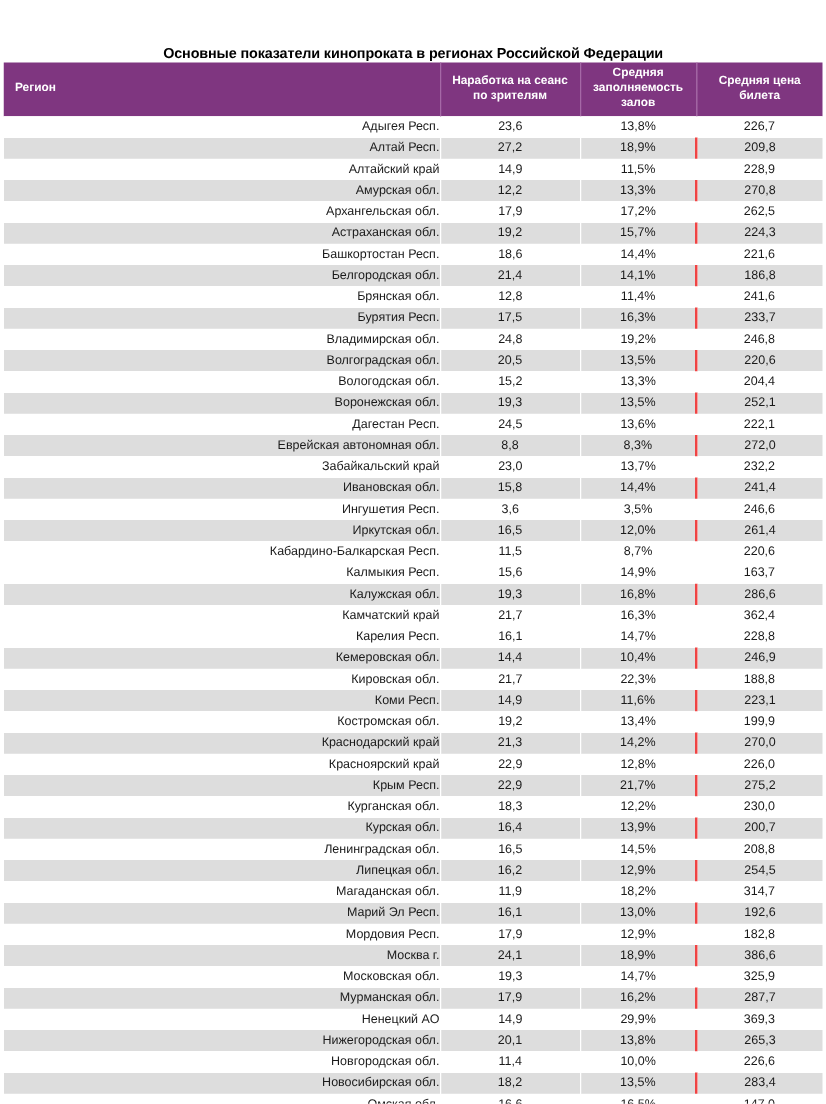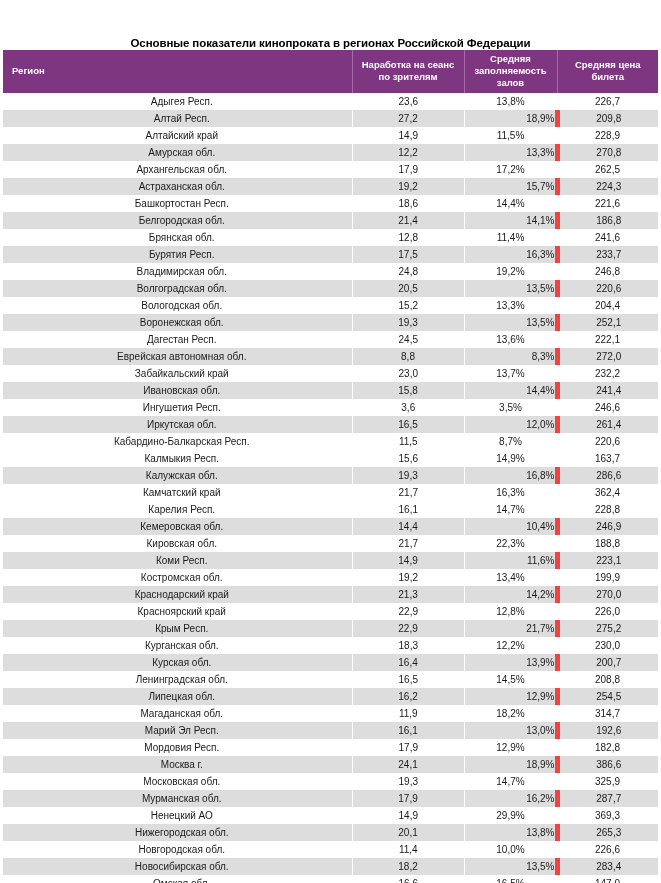--- a/index.html
+++ b/index.html
@@ -90,33 +90,33 @@
     height: 17px;
     line-height: 17px;
     font-size: 10px;
     color: #1a1a1a;
     box-sizing: border-box;
     white-space: nowrap;
     overflow: hidden;
   }
 
   td.region {
-    text-align: center;
+    text-align: right;
     padding-left: 9px;
   }
   td.num {
     text-align: center;
     padding-right: 0;
   }
 
   
   tbody td.region { border-right: 1px solid rgba(255,255,255,0.0); }
   tbody tr.alt td.region { border-right: 1px solid #ffffff; }
   tbody tr.alt td.num.m1 { border-right: 1px solid #ffffff; }
-  tbody tr.alt td.num.m2 { border-right: 5px solid #ef4444; text-align: right; }
+  tbody tr.alt td.num.m2 { border-right: 2px solid #ef4444; }
 </style>
 </head>
 <body>
 
 <div class="page">
 
   <div class="report-title">Основные показатели кинопроката в регионах Российской Федерации</div>
 
   <div class="table-wrap">
     <table class="kinotable">

